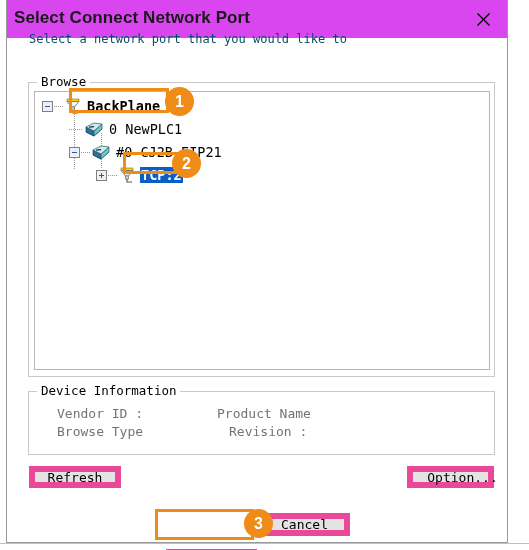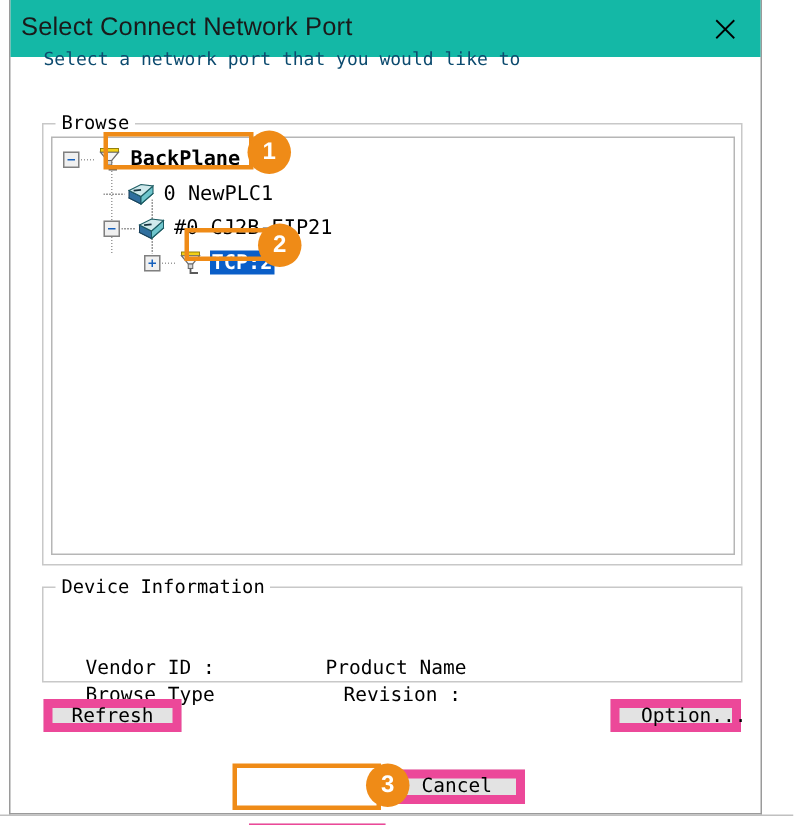--- a/index.html
+++ b/index.html
@@ -26,21 +26,22 @@
     border: 1px solid #9a9a9a;
     border-top: none;
     box-sizing: border-box;
   }
 
   .titlebar {
     position: absolute;
     left: 0; top: 0;
     width: 100%;
     height: 38px;
-    background: #14b8a6;
+    background: #d946ef;
+    font-weight: bold;
   }
   .title-text {
     position: absolute;
     left: 7px;
     top: 8px;
     font-size: 17px;
     color: #1a1a1a;
     font-family: "Liberation Sans", sans-serif;
     letter-spacing: 0.1px;
     white-space: nowrap;
@@ -176,23 +177,22 @@
     color: #ffffff;
     font-weight: bold;
   }
   .node-label.bolded { font-weight: bold; }
 
   
   .dev-text {
     position: absolute;
     font-family: "DejaVu Sans Mono", "Liberation Mono", monospace;
     font-size: 13px;
-    color: #000000;
-    white-space: nowrap;
-    margin-top: 32px;
+    color: #737373;
+    white-space: nowrap;
   }
 
   
   .btn {
     position: absolute;
     background: #e3e3e3;
     border: 6px solid #ec4899;
     box-sizing: border-box;
     font-family: "DejaVu Sans Mono", "Liberation Mono", monospace;
     font-size: 13px;

